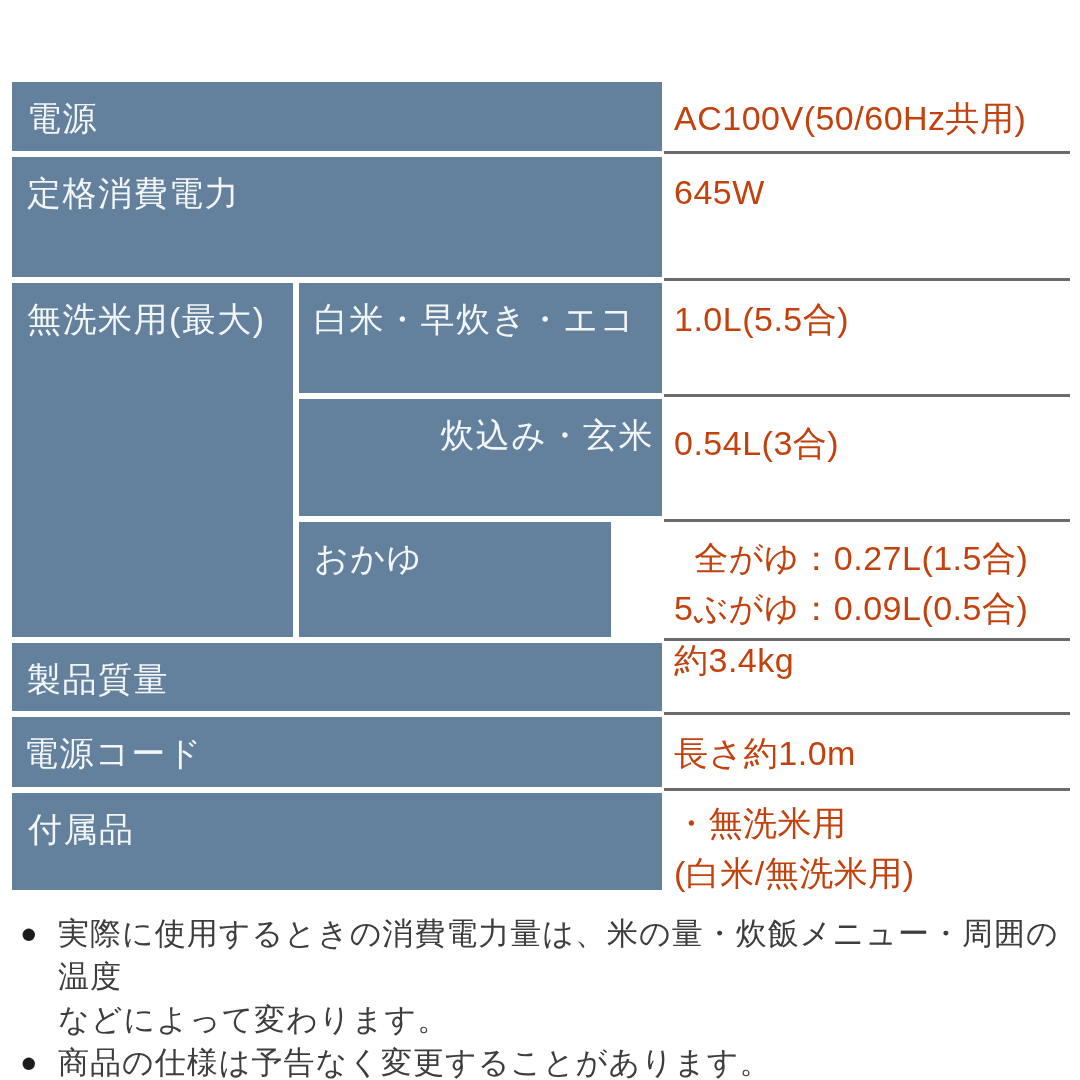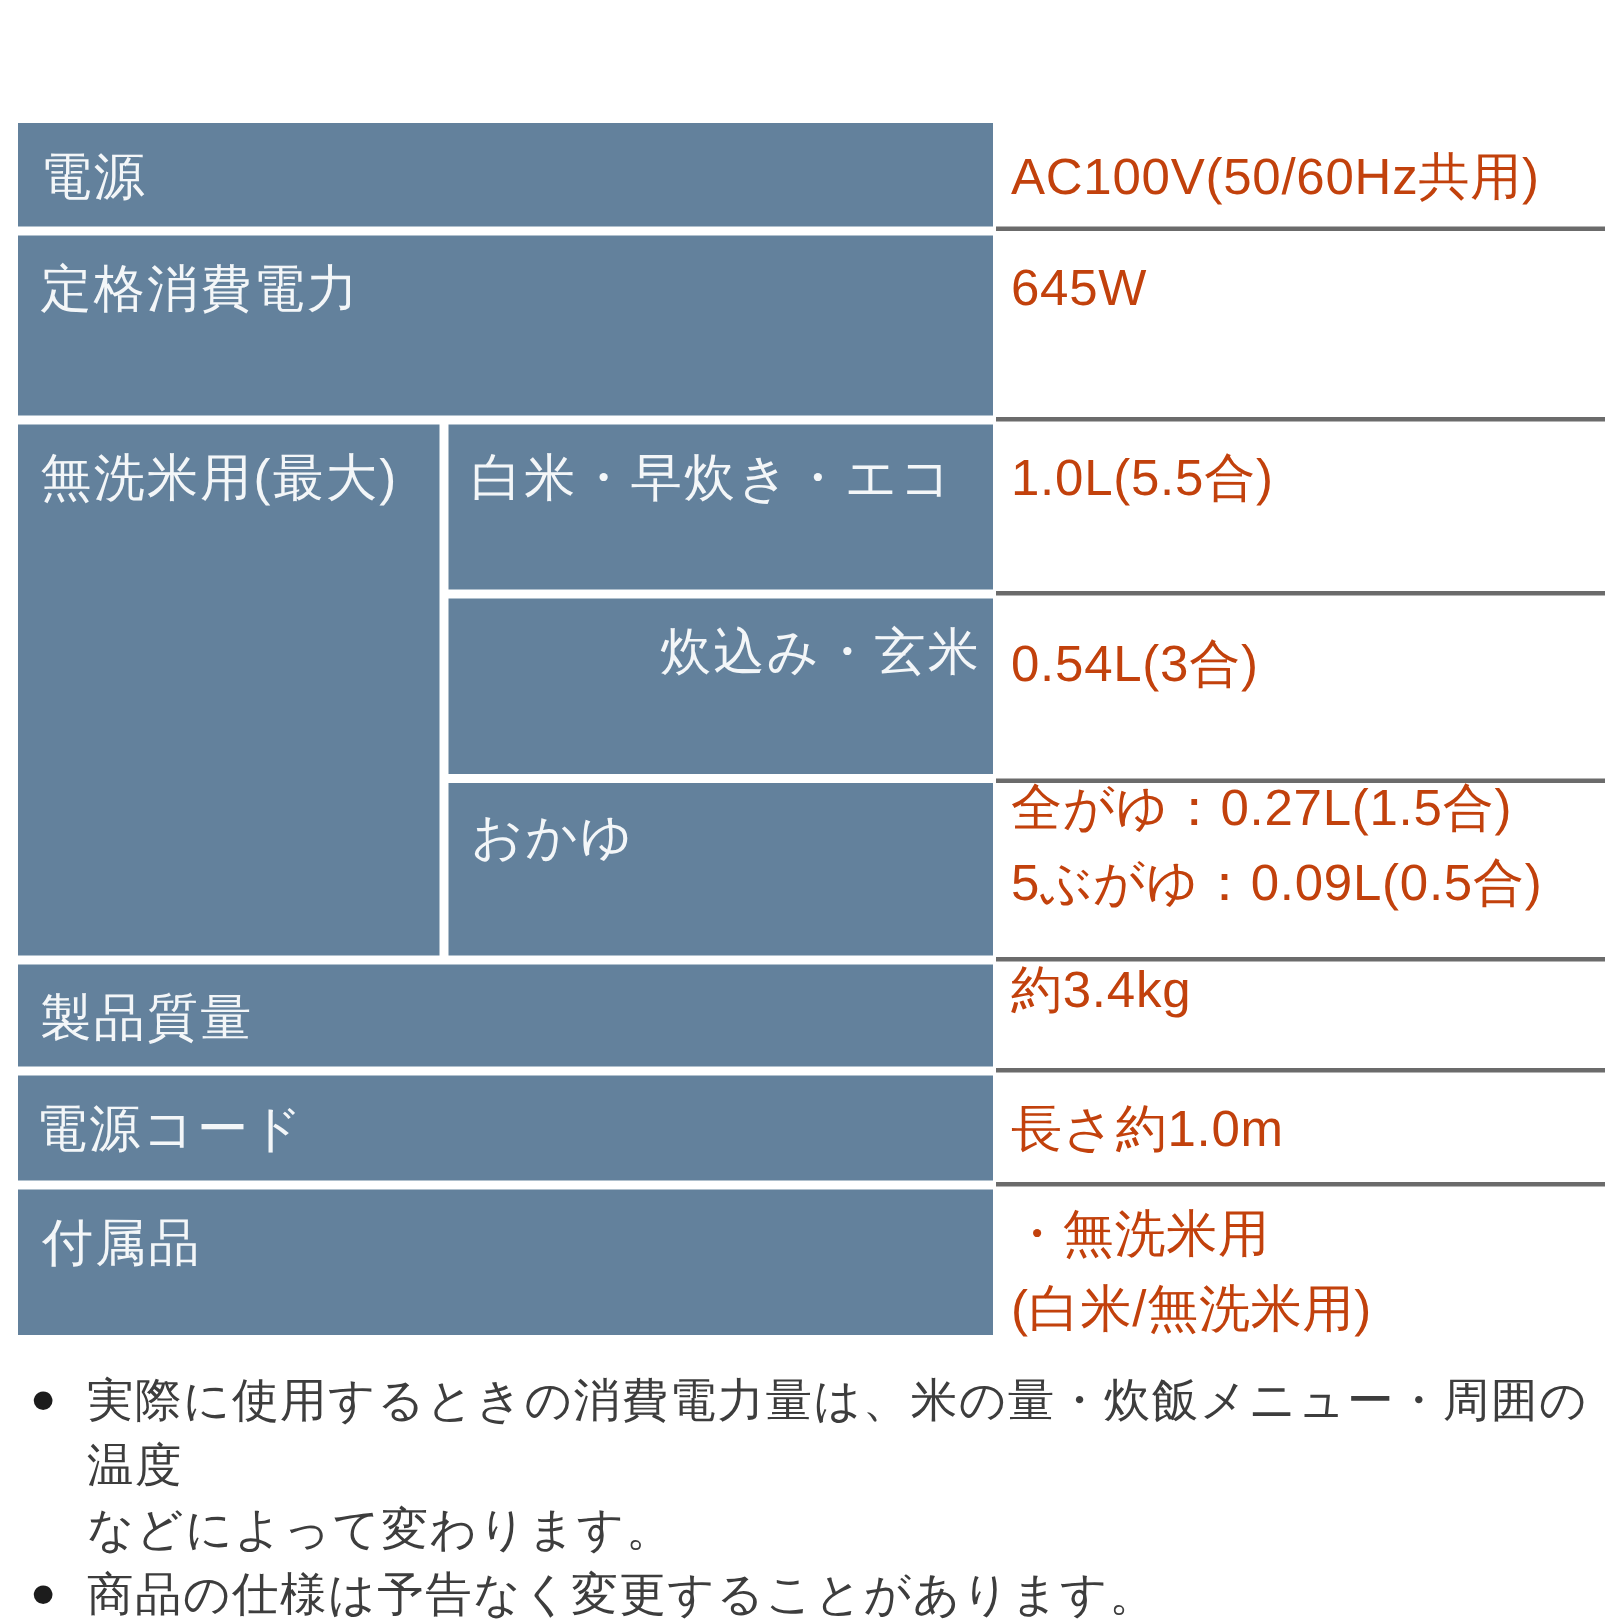--- a/index.html
+++ b/index.html
@@ -77,22 +77,22 @@
   <div class="vcell" style="top:167px;">645W</div>
 
   <div class="hcell" style="left:12px;top:283px;width:281px;height:354px;">無洗米用(最大)</div>
 
   <div class="hcell" style="left:299px;top:283px;width:363px;height:110px;">白米・早炊き・エコ</div>
   <div class="vcell" style="top:294px;">1.0L(5.5合)</div>
 
   <div class="hcell" style="left:299px;top:399px;width:363px;height:117px;text-align:right;">炊込み・玄米</div>
   <div class="vcell" style="top:418px;">0.54L(3合)</div>
 
-  <div class="hcell" style="left:299px;top:522px;width:363px;height:115px;">おかゆ</div>
-  <div class="vcell" style="top:514px;">
+  <div class="hcell" style="left:299px;top:522px;width:312px;height:115px;">おかゆ</div>
+  <div class="vcell" style="top:533px;text-align:right;">
     <div>全がゆ：0.27L(1.5合)</div>
     <div>5ぶがゆ：0.09L(0.5合)</div>
   </div>
 
   <div class="hcell" style="left:12px;top:643px;width:650px;height:68px;">製品質量</div>
   <div class="vcell" style="top:635px;">約3.4kg</div>
 
   <div class="hcell" style="left:12px;top:717px;width:650px;height:70px;padding-left:12px;">電源コード</div>
   <div class="vcell" style="top:728px;">長さ約1.0m</div>
 

